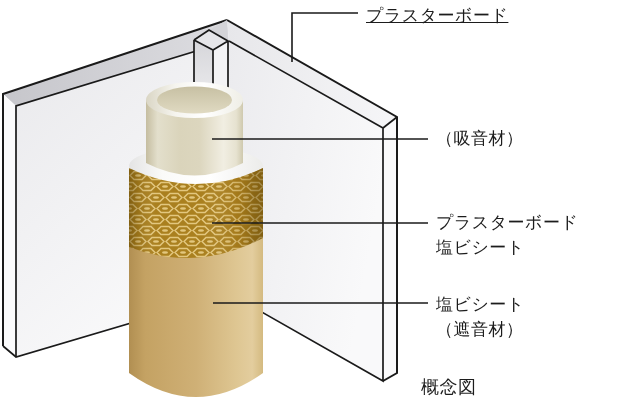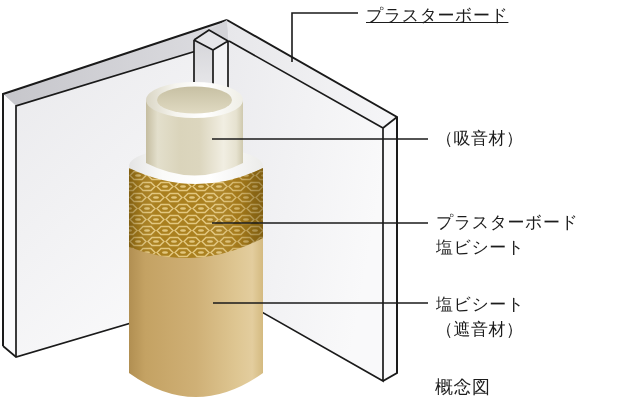--- a/index.html
+++ b/index.html
@@ -152,14 +152,14 @@
   <div class="lbl" style="left:436px;top:210px;">
     <span>プラスターボード</span>
     <span>塩ビシート</span>
   </div>
 
   <div class="lbl" style="left:436px;top:292px;">
     <span>塩ビシート</span>
     <span>（遮音材）</span>
   </div>
 
-  <div class="lbl" id="caption" style="left:435px;top:375px;">概念図</div>
+  <div class="lbl" id="caption" style="left:421px;top:375px;">概念図</div>
 </div>
 
 </body></html>

